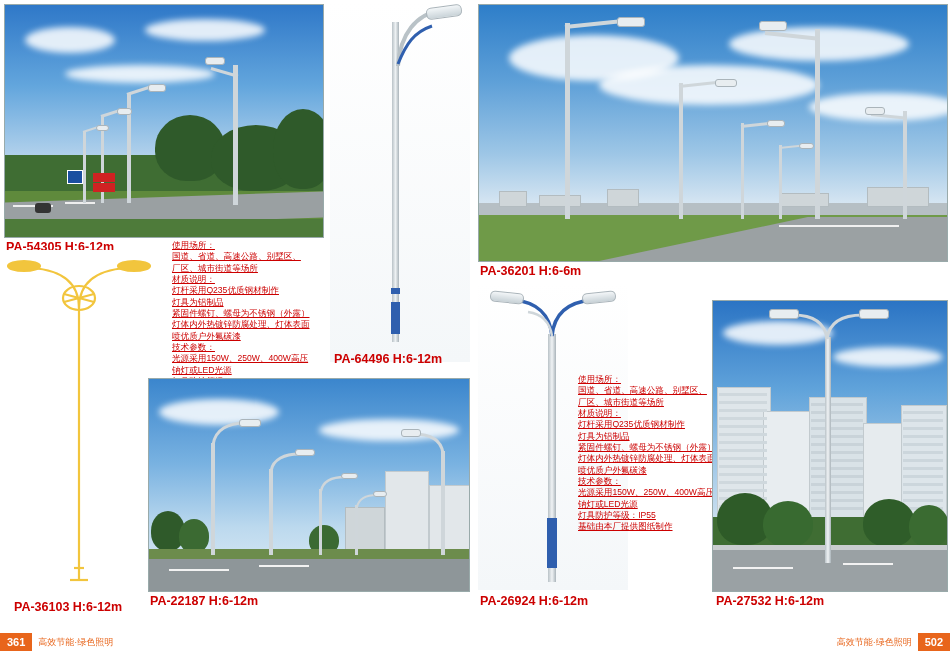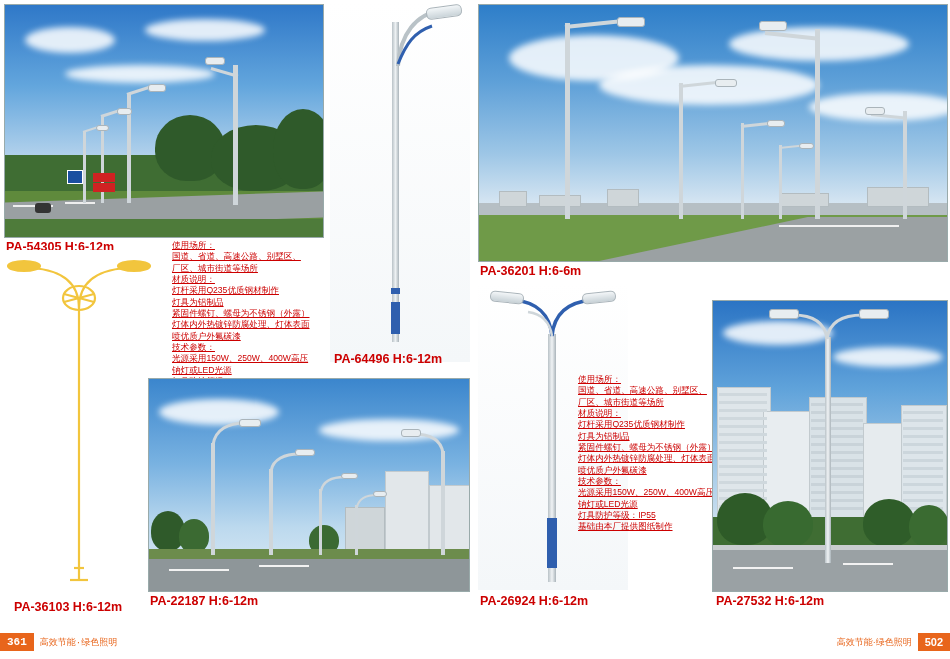--- a/index.html
+++ b/index.html
@@ -37,21 +37,21 @@
   .lamp{position:absolute;background:#e8edf0;border-radius:3px;border:1px solid #aab4ba;}
 
   
   .cap{position:absolute;color:#cc0000;font-weight:bold;font-size:12.5px;white-space:nowrap;}
   .note{position:absolute;color:#cc0000;font-size:9px;white-space:nowrap;}
 
   
   .spec{position:absolute;font-size:8.6px;line-height:1.32;color:#cc0000;white-space:pre-line;text-decoration:underline;}
 
   
-  .foot-left{position:absolute;left:0;bottom:0;height:22px;display:flex;align-items:center;font-family:Liberation Mono, monospace;}
+  .foot-left{position:absolute;left:0;bottom:0;height:22px;display:flex;align-items:center;}
   .foot-right{position:absolute;right:0;bottom:0;height:22px;display:flex;align-items:center;}
   .pagenum{background:#e8651b;color:#fff;font-size:11px;font-weight:bold;padding:3px 7px;}
   .foottext{color:#e8651b;font-size:9px;padding:0 6px;}
 </style>
 </head>
 <body>
 
 <div class="page">
 
   <div class="photo" style="left:4px;top:4px;width:318px;height:232px;">

